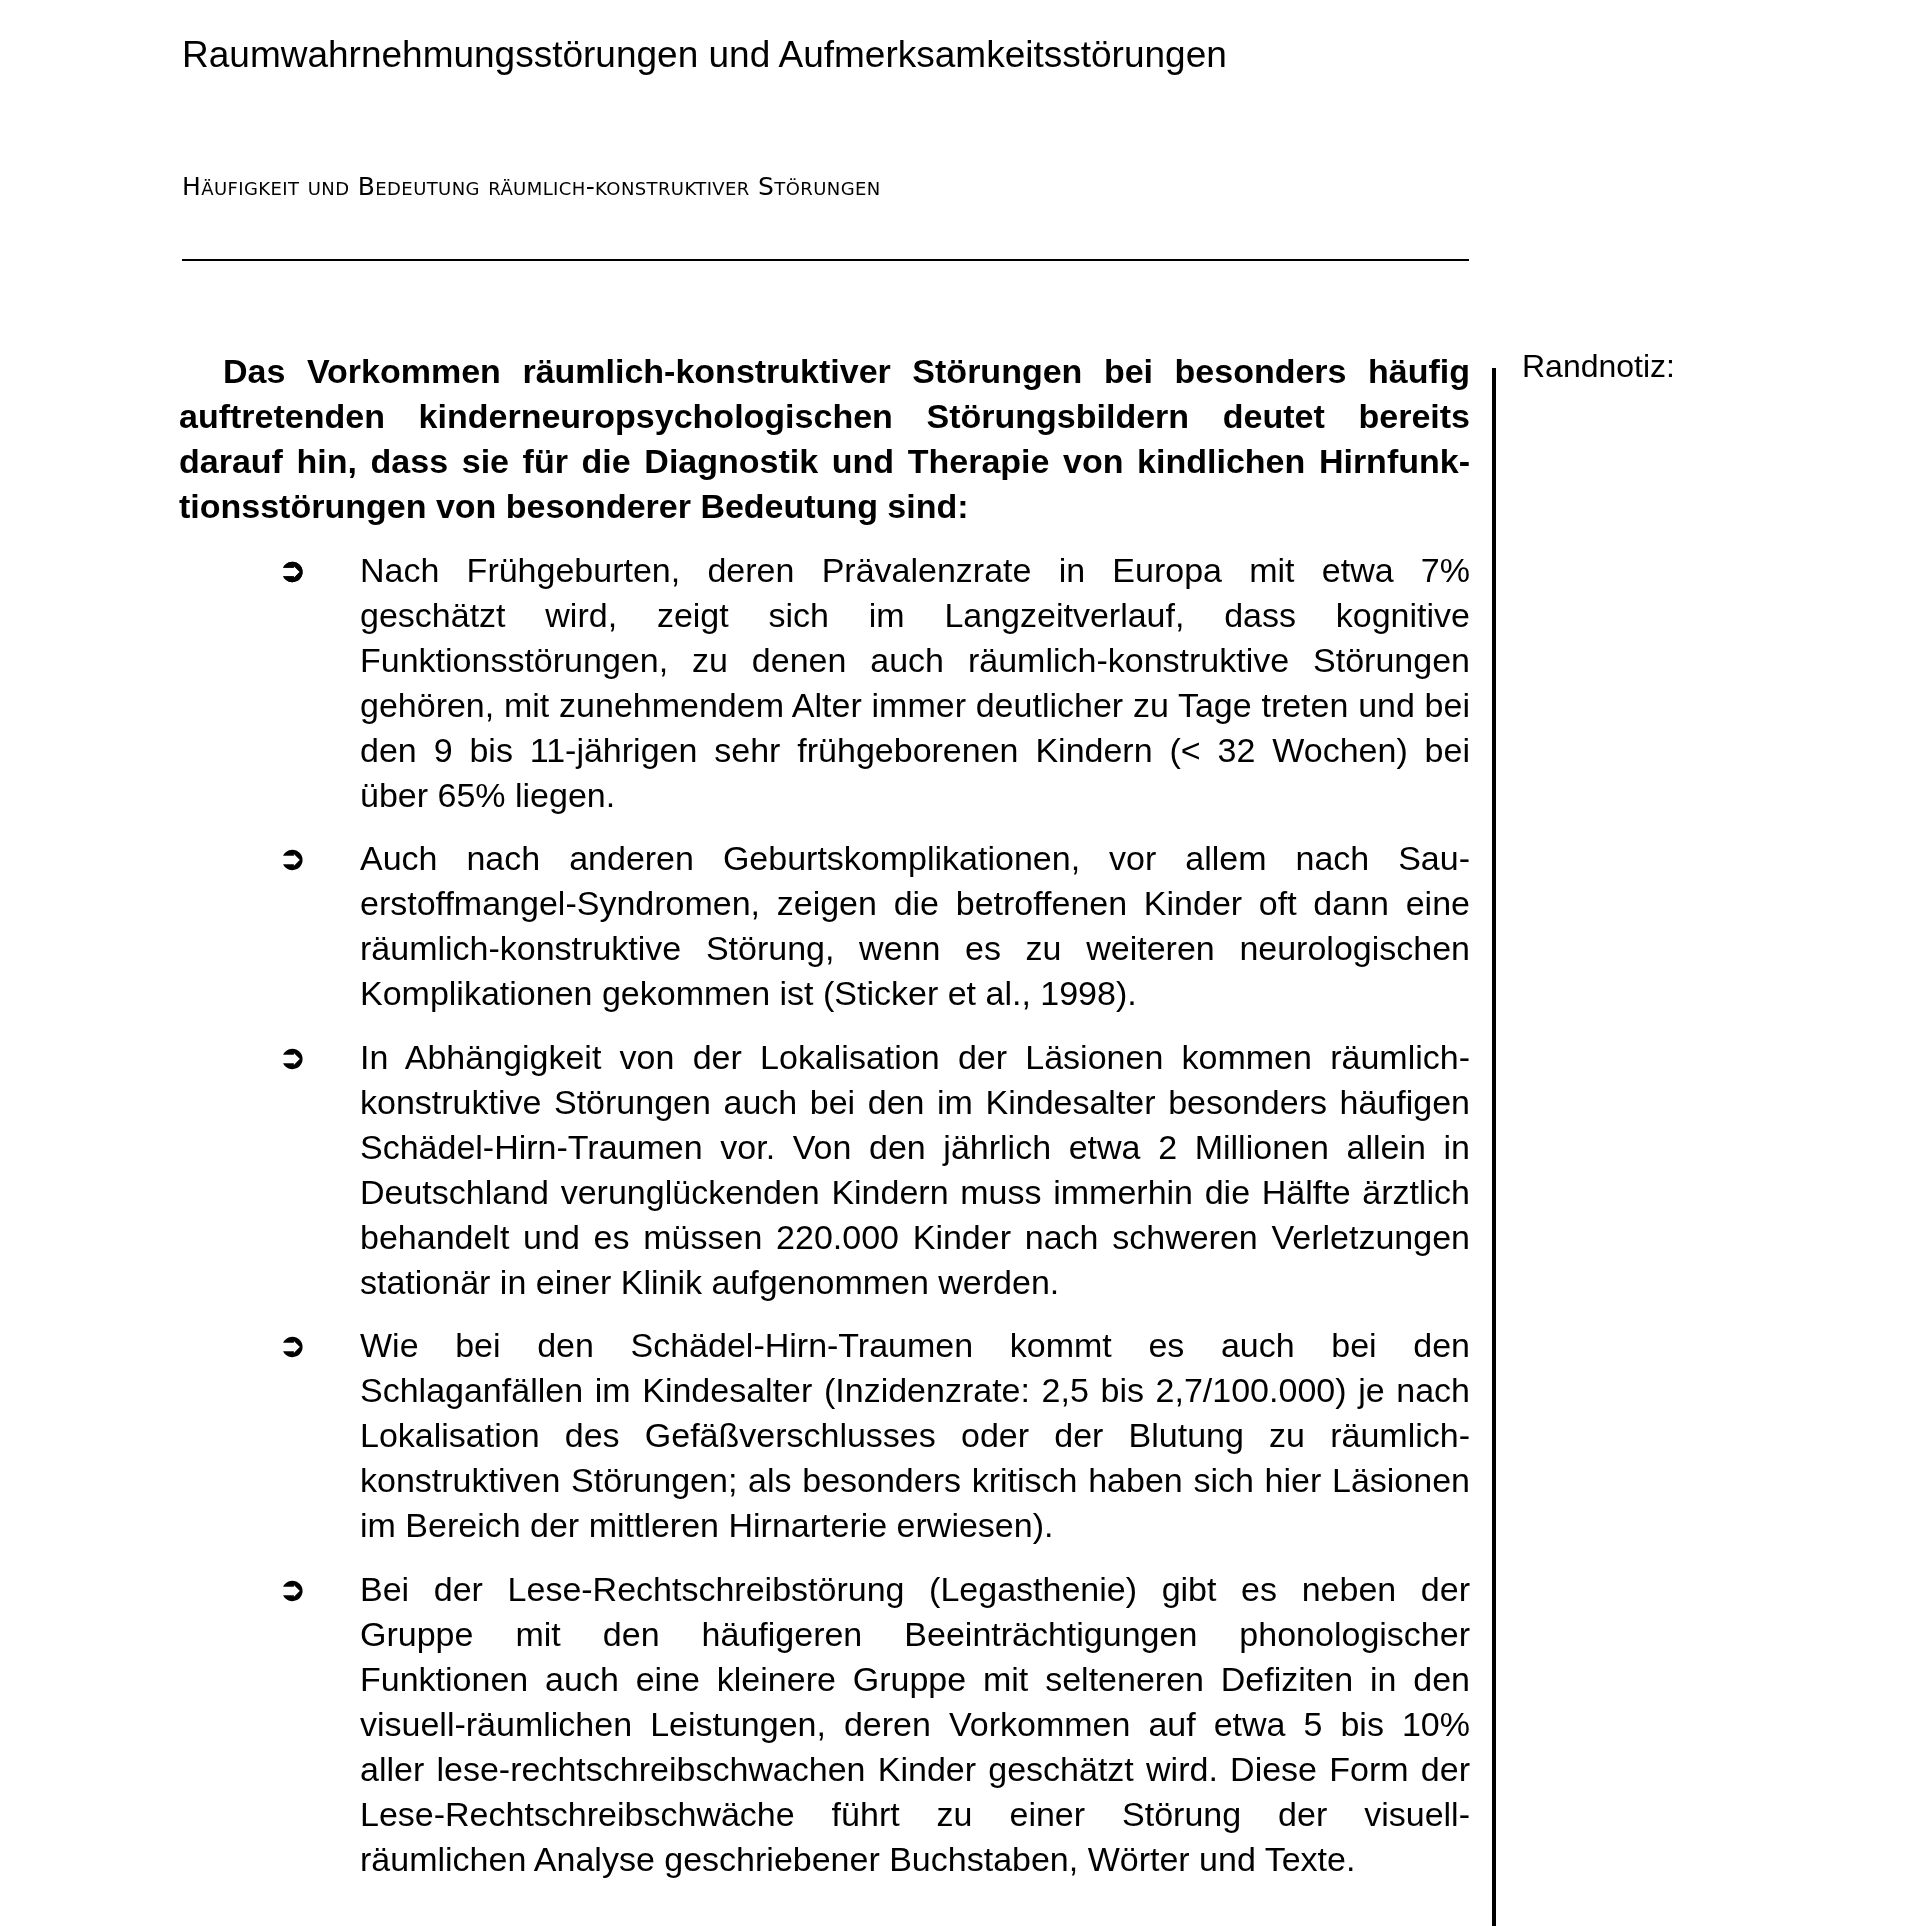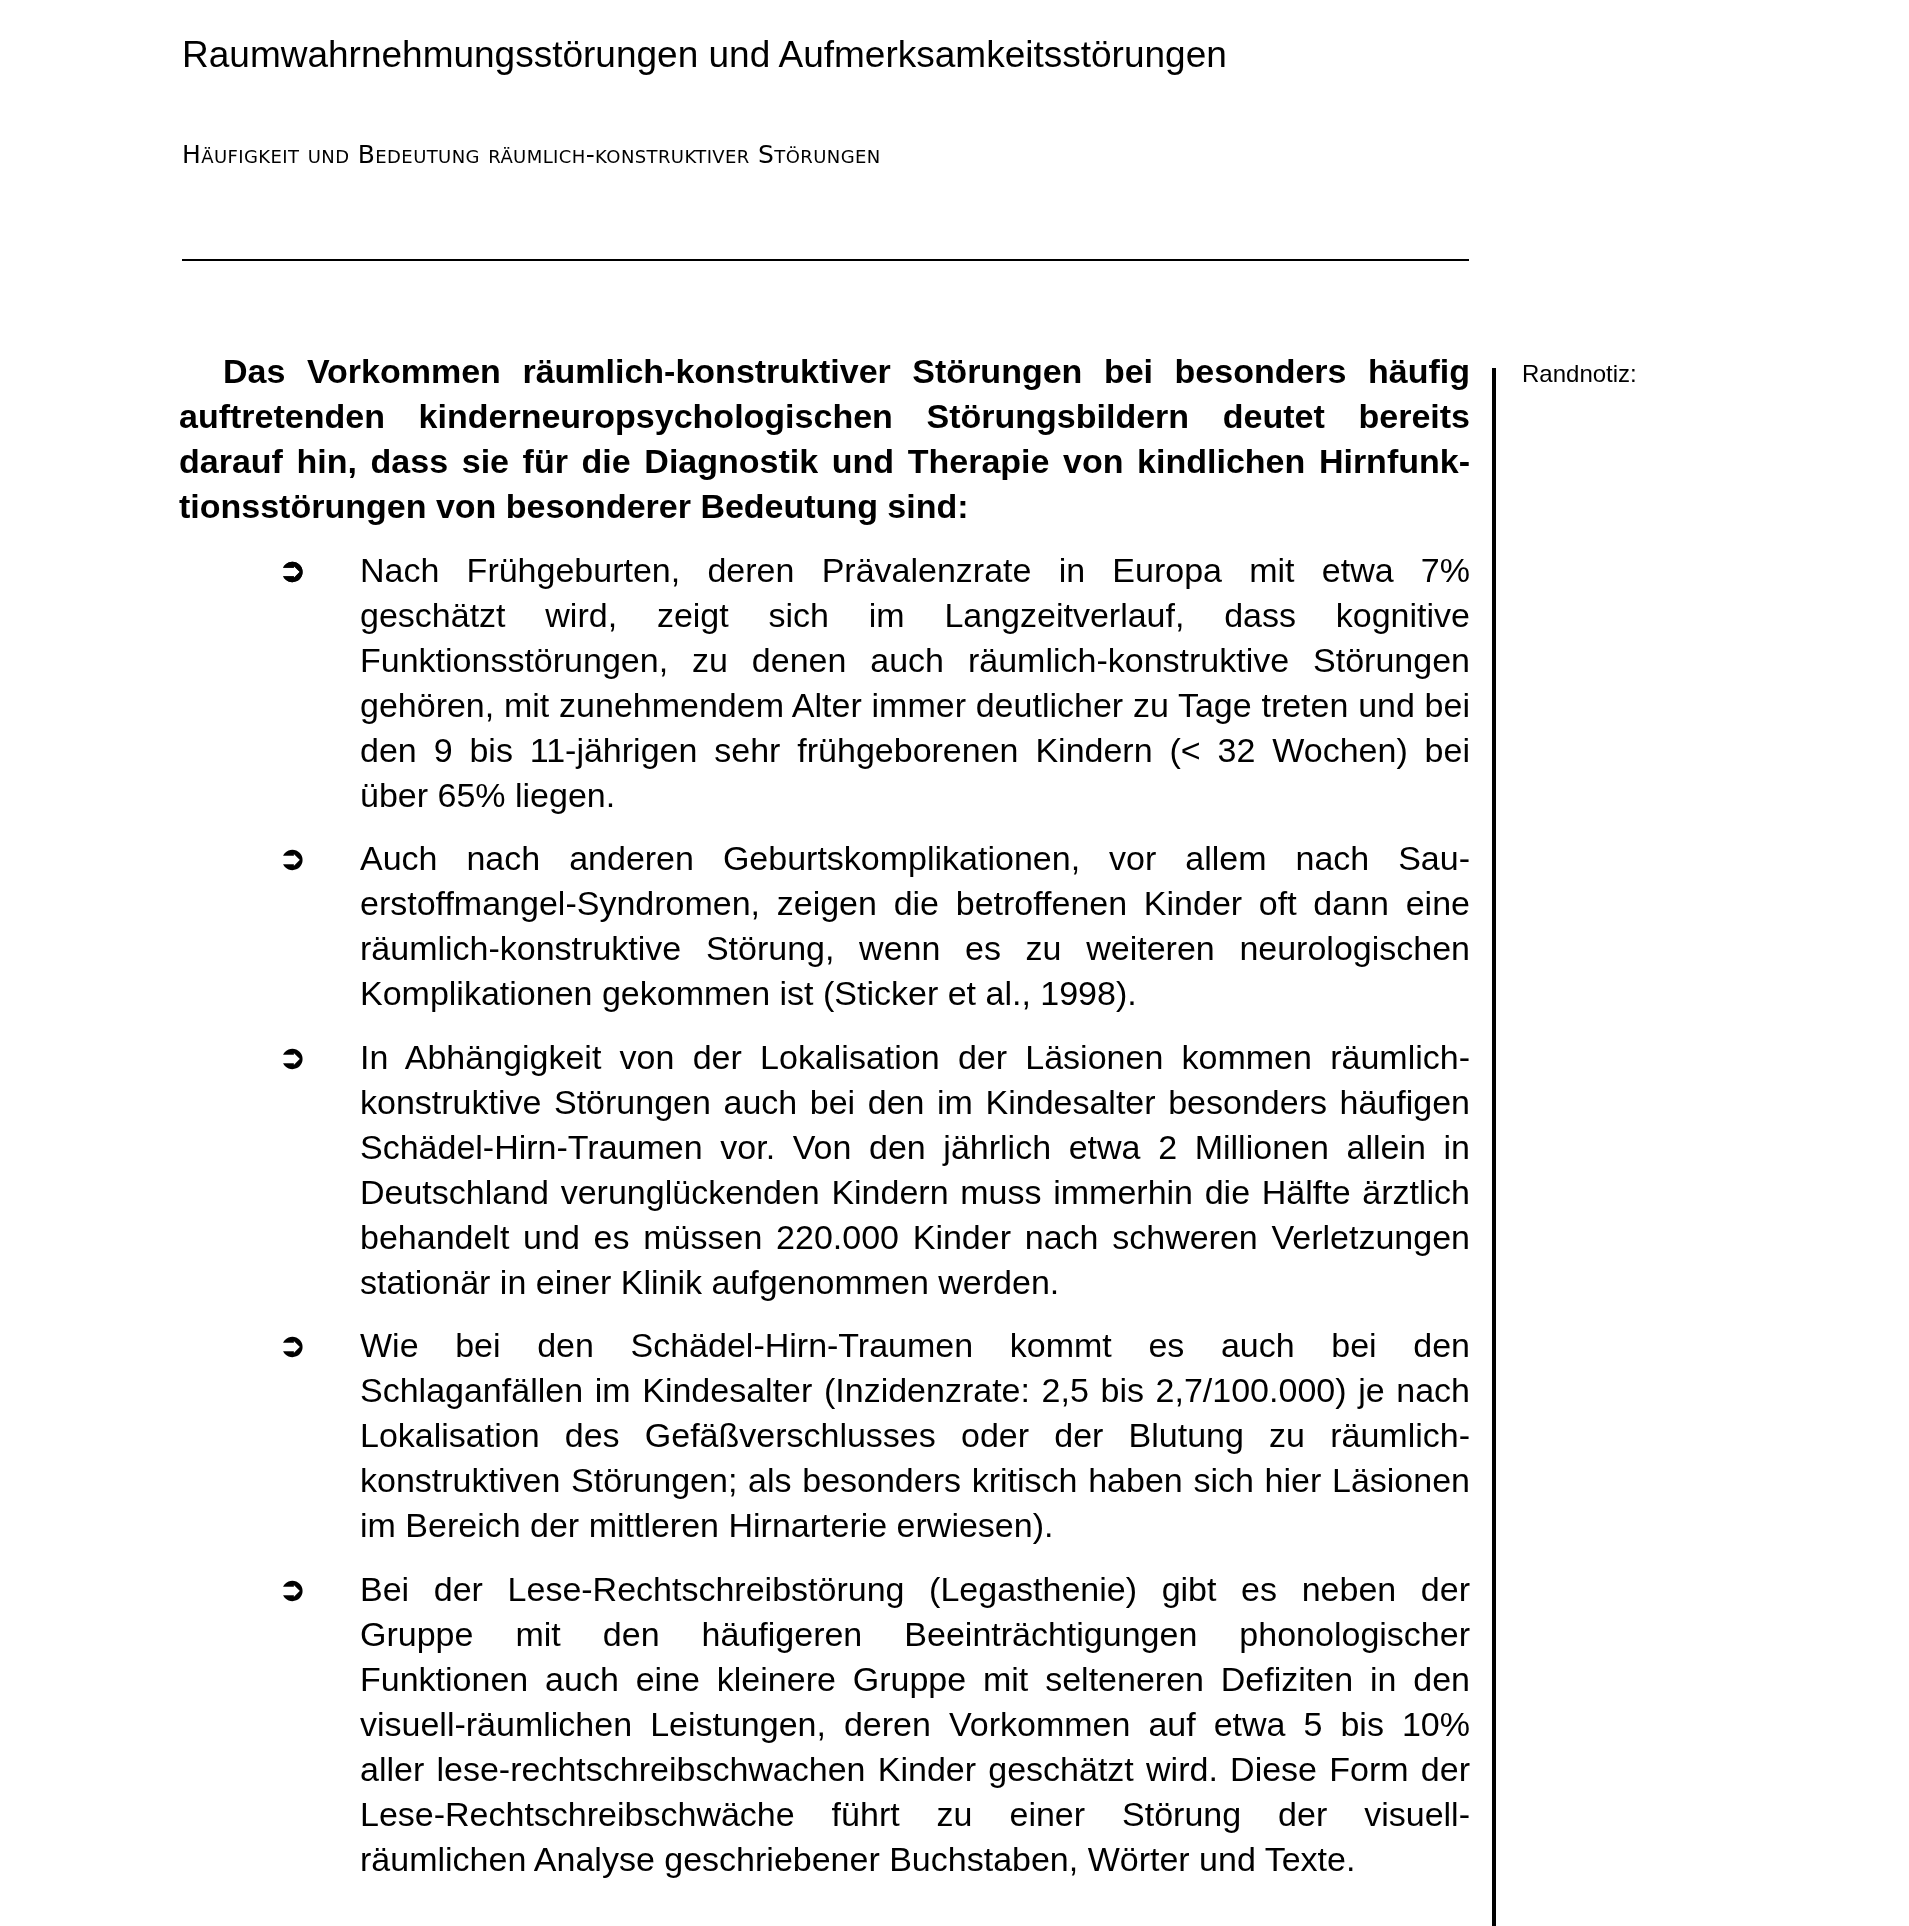--- a/index.html
+++ b/index.html
@@ -1,21 +1,21 @@
 <!DOCTYPE html>
 <html style="font-size:6.2px"><head>
 <meta charset="utf-8">
 <style>
   html, body { margin:0; padding:0; background:#ffffff; }
   body { width:1910px; height:2703px; position:relative; overflow:hidden; color:#000; font-family:"Liberation Sans", sans-serif; }
   .title { position:absolute; left:182px; top:34px; font-size:37px; font-weight:normal; white-space:nowrap; }
-  .subtitle { position:absolute; left:182px; top:140px; font-size:27px; font-variant:small-caps; white-space:nowrap; letter-spacing:0.4px; font-family:"DejaVu Sans", sans-serif; font-size:25px; }
+  .subtitle { position:absolute; left:182px; top:172px; font-size:27px; font-variant:small-caps; white-space:nowrap; letter-spacing:0.4px; font-family:"DejaVu Sans", sans-serif; font-size:25px; }
   .rule { position:absolute; left:182px; top:259px; width:1287px; height:2.3px; background:#000; }
   .vline { position:absolute; left:1492px; top:368px; width:3.5px; height:2240px; background:#000; }
-  .randnotiz { position:absolute; left:1522px; top:360px; font-size:24px; white-space:nowrap; }
+  .randnotiz { position:absolute; left:1522px; top:348px; font-size:32px; white-space:nowrap; }
   .body { position:absolute; left:179px; top:349px; width:1291px; font-size:34px; line-height:45px; text-align:justify; hyphens:manual; }
   .body p { margin:0; }
   .p1 { margin-bottom:20px !important; }
   .p2 { text-indent:44px; margin-bottom:18.5px !important;font-weight:bold; }
   ul.bullets { list-style:none; margin:0; padding:0; }
   ul.bullets li { position:relative; padding-left:181px; margin-bottom:18.5px; }
   ul.bullets li .arrow { position:absolute; left:100px; top:0; font-size:32px; font-weight:bold; }
 </style>
 </head>
 <body>

